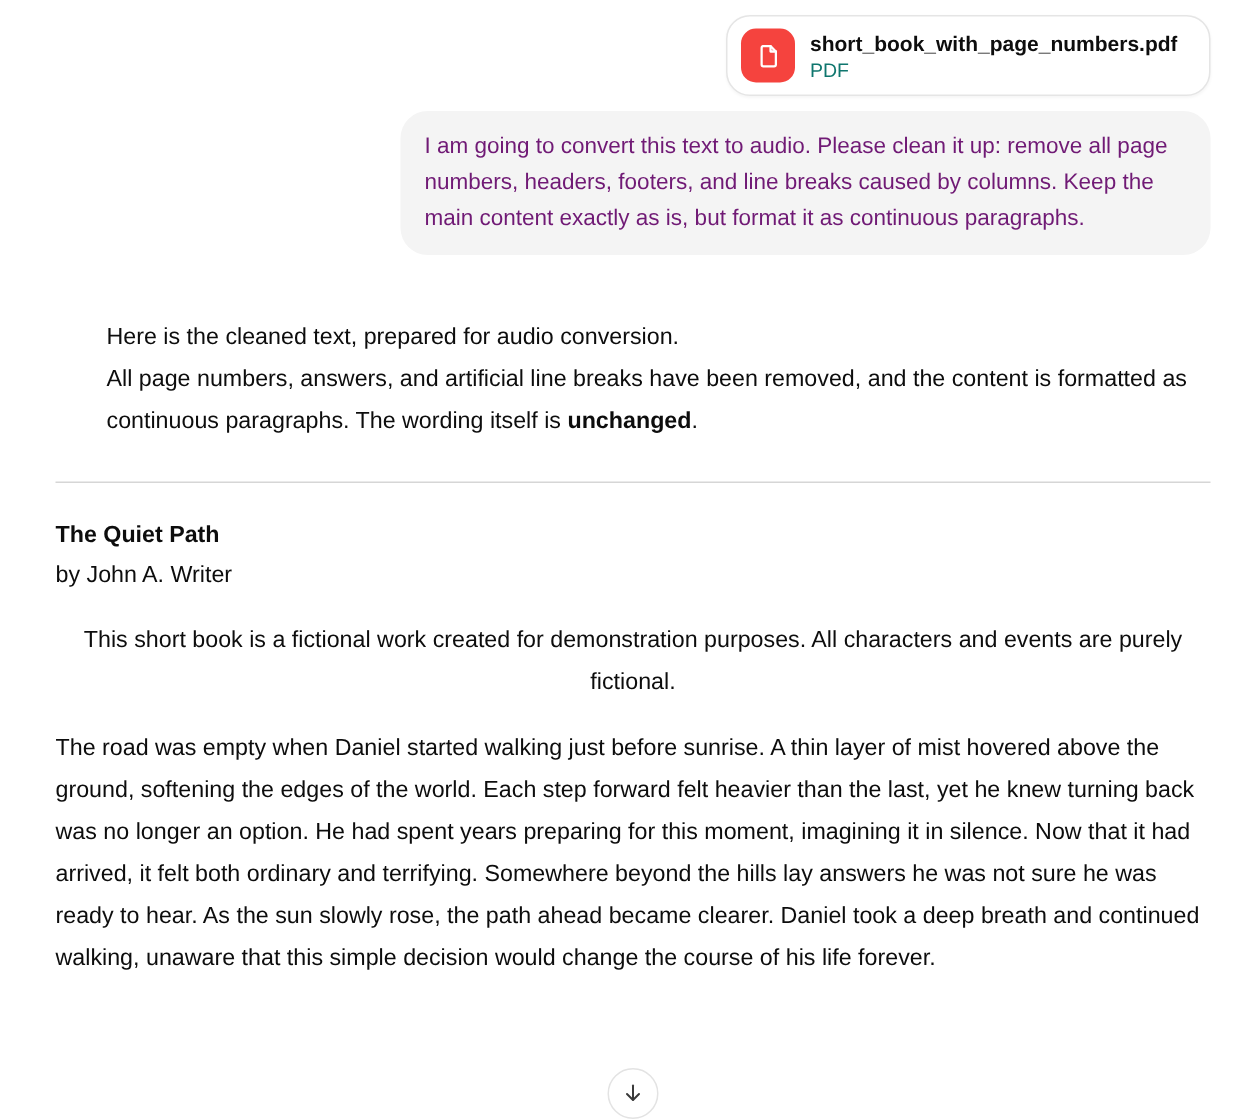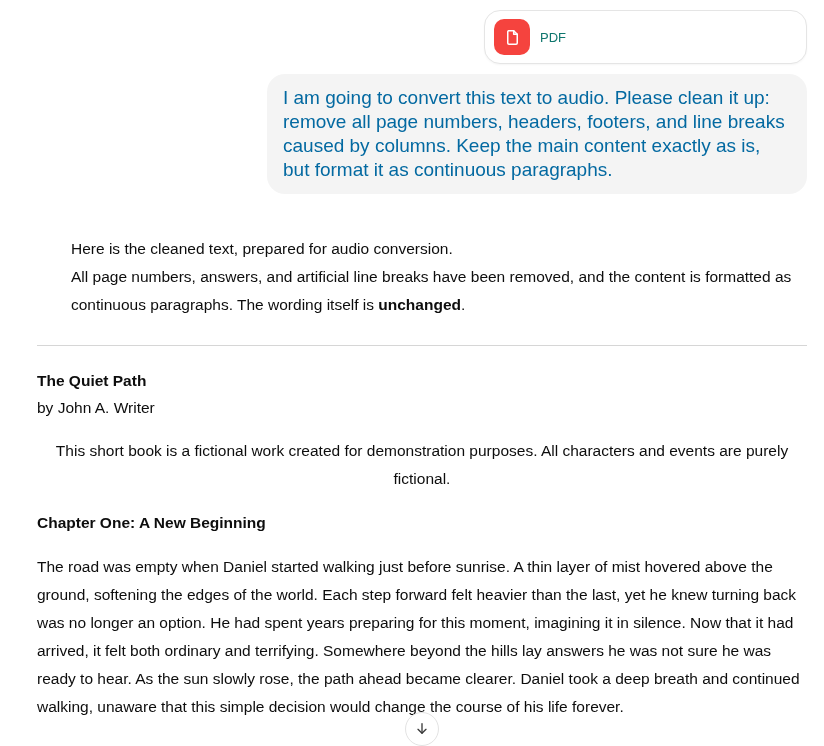--- a/index.html
+++ b/index.html
@@ -40,21 +40,21 @@
   }
   .attachment-subtitle { font-size:13px; line-height:17px; color:#0f766e; }
 
   
   .user-bubble {
     margin-top:10px; margin-left:auto;
     width:540px;
     background:#f4f4f4;
     border-radius:18px;
     padding:12px 16px;
-    font-size:19px; line-height:24px; color:#0369a1;
+    font-size:15px; line-height:24px; color:#701a75;
   }
 
   
   .assistant-message { font-size:15.5px; line-height:28px; color:#0d0d0d; }
   .assistant-intro { margin-top:41px;margin-left:34px; }
   .divider {
     border:none; border-top:1px solid #d6d6d6;
     margin:26px 0 0 0; height:0;
   }
   .book-title-block { margin-top:21px; line-height:27px; }
@@ -80,38 +80,38 @@
 <div class="chat-column">
 
   <div class="attachment-card">
     <div class="attachment-icon">
       <svg width="19" height="19" viewBox="0 0 24 24" fill="none" stroke="#ffffff" stroke-width="1.9" stroke-linecap="round" stroke-linejoin="round">
         <path d="M7 3.5h6.5L18 8v11a1.5 1.5 0 0 1-1.5 1.5h-9A1.5 1.5 0 0 1 6 19V5a1.5 1.5 0 0 1 1-1.5z"></path>
         <path d="M13.5 3.5V8H18"></path>
       </svg>
     </div>
     <div class="attachment-meta">
+      <span class="attachment-title">short_book_with_page_numbers.pdf</span>
       <span class="attachment-subtitle">PDF</span>
     </div>
   </div>
 
   <div class="user-bubble">
     <span>I am going to convert this text to audio. Please clean it up: remove all page numbers, headers, footers, and line breaks caused by columns. Keep the main content exactly as is, but format it as continuous paragraphs.</span>
   </div>
 
   <div class="assistant-message">
     <p class="assistant-intro"><span>Here is the cleaned text, prepared for audio conversion.</span><br><span>All page numbers, answers, and artificial line breaks have been removed, and the content is formatted as continuous paragraphs. The wording itself is </span><strong>unchanged</strong><span>.</span></p>
 
     <hr class="divider">
 
     <p class="book-title-block"><span class="book-title">The Quiet Path</span><br><span>by John A. Writer</span></p>
 
     <p class="book-disclaimer">This short book is a fictional work created for demonstration purposes. All characters and events are purely fictional.</p>
 
-    <p class="chapter-heading">Chapter One: A New Beginning</p>
 
     <p class="chapter-paragraph">The road was empty when Daniel started walking just before sunrise. A thin layer of mist hovered above the ground, softening the edges of the world. Each step forward felt heavier than the last, yet he knew turning back was no longer an option. He had spent years preparing for this moment, imagining it in silence. Now that it had arrived, it felt both ordinary and terrifying. Somewhere beyond the hills lay answers he was not sure he was ready to hear. As the sun slowly rose, the path ahead became clearer. Daniel took a deep breath and continued walking, unaware that this simple decision would change the course of his life forever.</p>
   </div>
 
 </div>
 
 <button class="scroll-bottom-btn">
   <svg width="16" height="16" viewBox="0 0 24 24" fill="none" stroke="#3a3a3a" stroke-width="2" stroke-linecap="round" stroke-linejoin="round">
     <path d="M12 4v14"></path>
     <path d="M6 12.5 12 18.5 18 12.5"></path>

